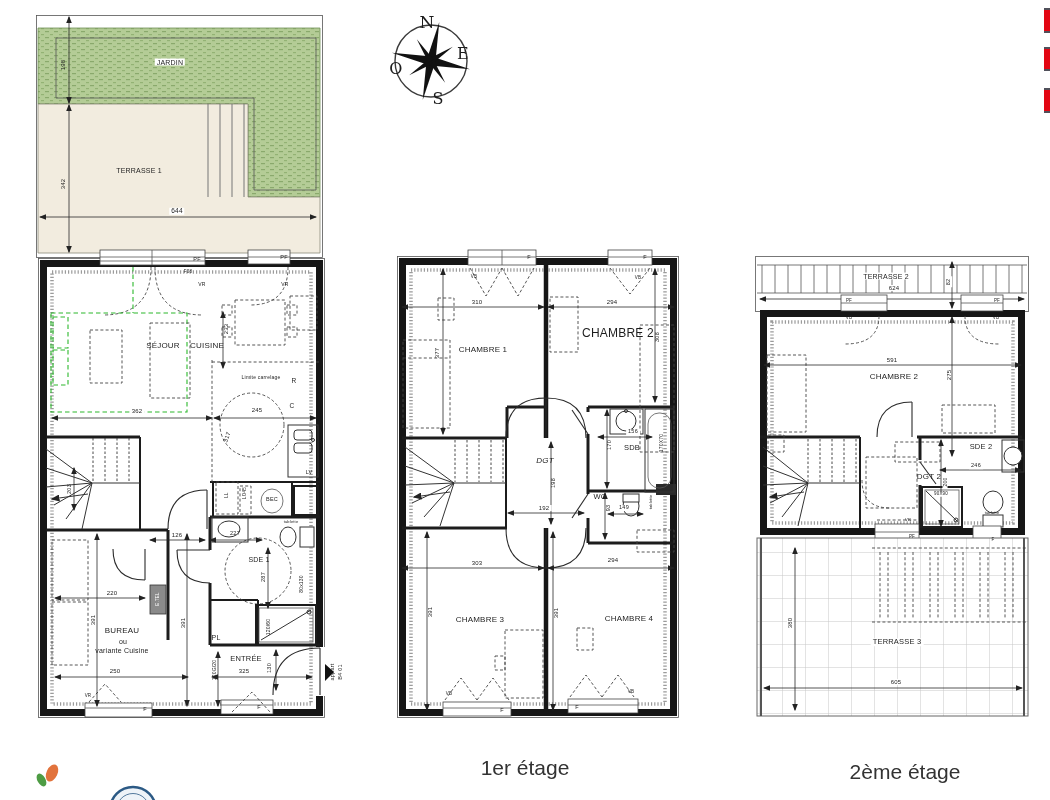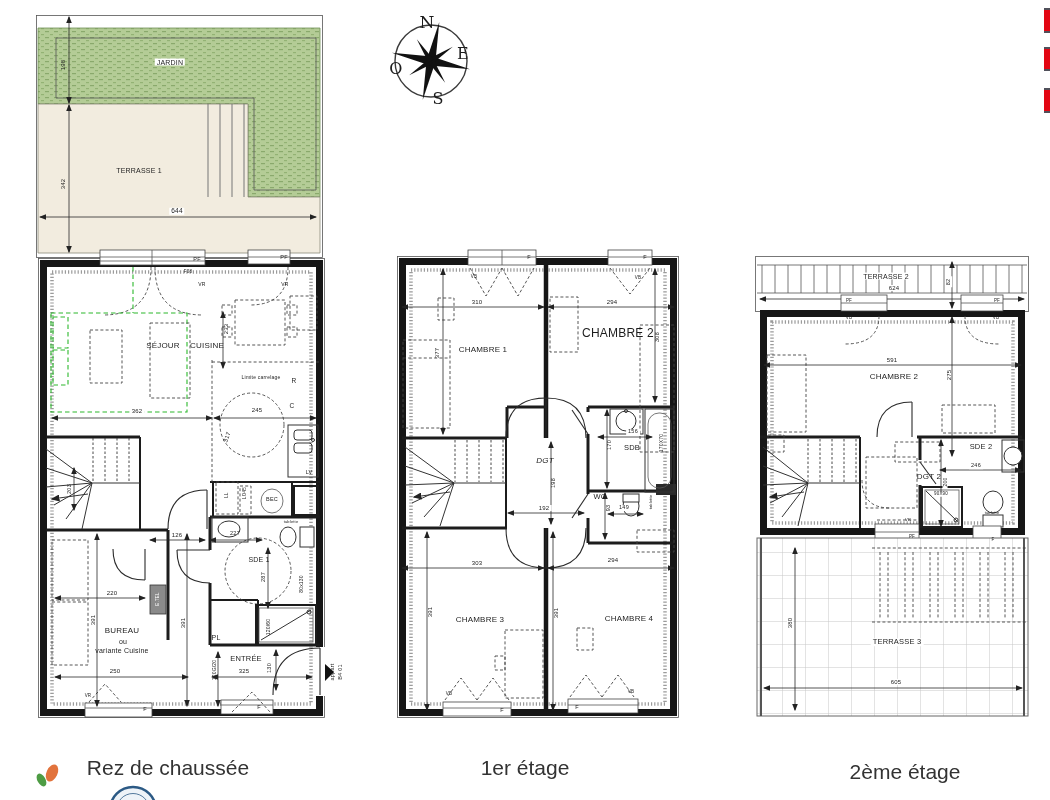--- a/index.html
+++ b/index.html
@@ -532,17 +532,16 @@
       <span class="lbl" style="left: 993px; top: 540px; font-size: 4.5px; transform: translate(-50%, -50%);">F</span>
       <span class="lbl bg" style="left: 897px; top: 642px; font-size: 7.5px; transform: translate(-50%, -50%);">TERRASSE 3</span>
       <span class="lbl bg" style="left: 896px; top: 682px; font-size: 6px; transform: translate(-50%, -50%);">605</span>
       <span class="lbl bg" style="left: 790px; top: 623px; font-size: 6px; transform: translate(-50%, -50%) rotate(-90deg);">380</span>
       <span class="lbl compass" style="left: 427px; top: 22px; font-size: 17px; transform: translate(-50%, -50%);">N</span>
       <span class="lbl compass" style="left: 463px; top: 54px; font-size: 16px; transform: translate(-50%, -50%);">E</span>
       <span class="lbl compass" style="left: 438px; top: 99px; font-size: 16px; transform: translate(-50%, -50%);">S</span>
       <span class="lbl compass" style="left: 396px; top: 69px; font-size: 16px; transform: translate(-50%, -50%);">O</span>
     </div>
 
-<div class="caption" style="left:168px;top:768px">Rez de chaussée</div>
 <div class="caption" style="left:525px;top:768px">1er étage</div>
 <div class="caption" style="left:905px;top:772px">2ème étage</div>
 
 </div>
 
 </body></html>

